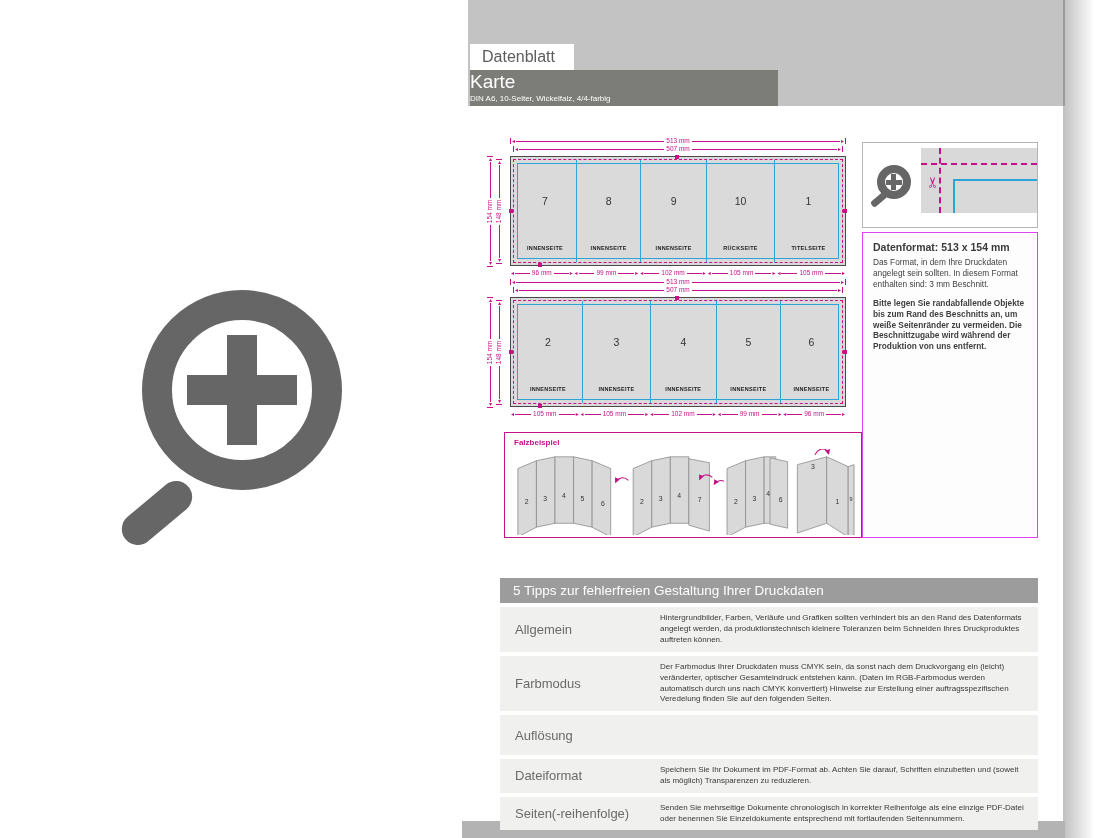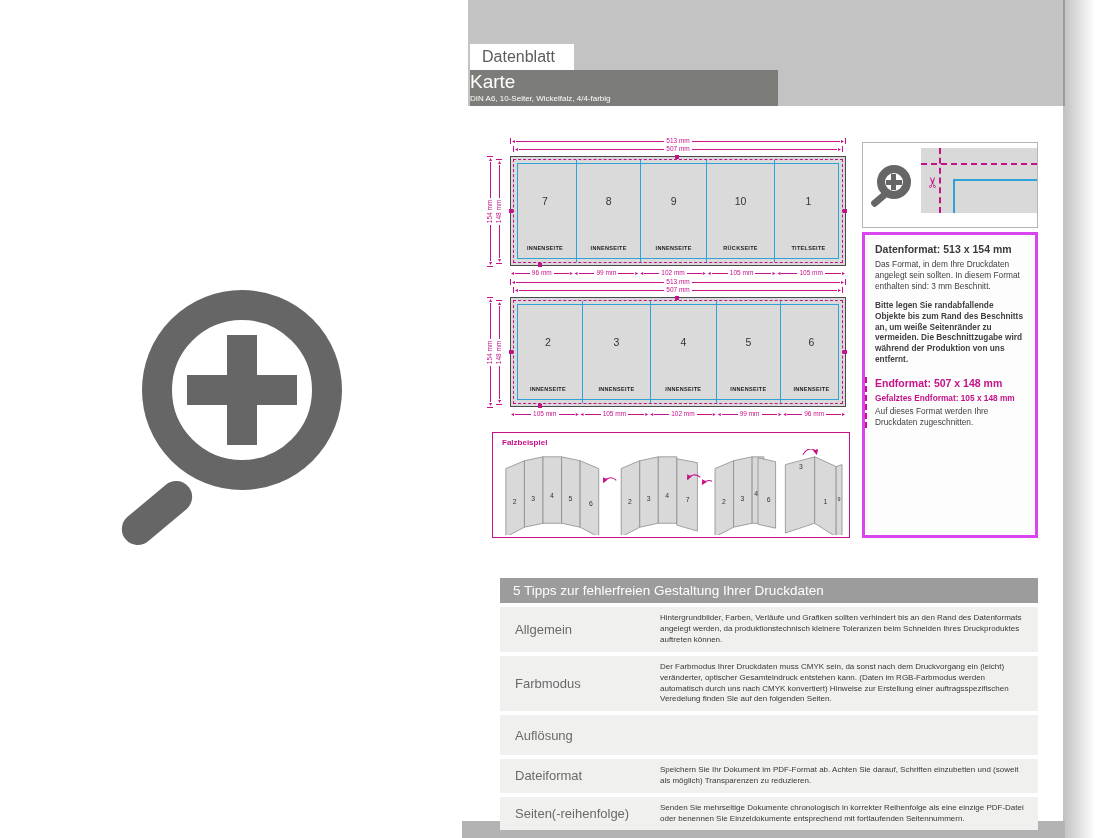--- a/index.html
+++ b/index.html
@@ -42,39 +42,39 @@
   .panel + .panel{border-left:1px solid var(--blue);}
   .pnum{position:absolute;left:0;right:0;top:34%;text-align:center;font-size:10.5px;color:#333;}
   .plabel{position:absolute;left:0;right:0;bottom:11%;text-align:center;font-size:5.5px;font-weight:bold;color:#222;letter-spacing:.3px;}
   .mark{position:absolute;width:4px;height:4px;background:var(--mag);z-index:4;}
   .dims-bottom{position:absolute;display:flex;width:336px;}
   .seg{display:flex;align-items:center;color:var(--mag);font-size:6.5px;line-height:1;}
   .seg .ln{flex:1;height:1px;background:var(--mag);}
   .seg .ar{font-size:5px;line-height:1;}
 
   
-  .falzbox{position:absolute;left:492px;top:432px;width:358px;height:106px;border:1px solid var(--mag);background:#fff;}
+  .falzbox{position:absolute;left:504px;top:432px;width:358px;height:106px;border:1px solid var(--mag);background:#fff;}
   .falzlabel{position:absolute;left:9px;top:5px;color:var(--mag);font-size:8px;font-weight:bold;}
   .falzsvg{position:absolute;left:8px;top:16px;}
 
   
   .detailbox{position:absolute;left:862px;top:142px;width:176px;height:86px;background:#fff;border:1px solid #b5b5b5;}
   .dm-circle{position:absolute;left:14px;top:22px;width:34px;height:34px;border:8px solid var(--icongray);border-radius:50%;}
   .dm-h{position:absolute;left:23px;top:37px;width:16px;height:5px;background:var(--icongray);}
   .dm-v{position:absolute;left:28px;top:31px;width:5px;height:16px;background:var(--icongray);}
   .dm-handle{position:absolute;left:7px;top:53px;width:18px;height:7px;border-radius:3px;background:var(--icongray);transform:rotate(-40deg);}
   .cd-area{position:absolute;left:58px;top:5px;width:116px;height:65px;background:#d9d9d9;}
   .cd-cuth{position:absolute;left:58px;top:20px;width:116px;border-top:2px dashed var(--mag);}
   .cd-cutv{position:absolute;left:76px;top:5px;height:65px;border-left:2px dashed var(--mag);}
   .cd-safeh{position:absolute;left:90px;top:36px;width:84px;border-top:2px solid var(--blue);}
   .cd-safev{position:absolute;left:90px;top:36px;height:34px;border-left:2px solid var(--blue);}
   .cd-scissors{position:absolute;left:64px;top:30px;color:var(--mag);font-size:15px;transform:rotate(-90deg);font-family:"DejaVu Sans",sans-serif;}
 
   
-  .sidebar{position:absolute;left:862px;top:232px;width:176px;height:306px;background:#fdfdfd;border:3px solid #d946ef;padding:8px 10px;font-size:8.3px;color:#3f3f3f;line-height:1.32;}
+  .sidebar{position:absolute;left:862px;top:232px;width:176px;height:306px;background:#fdfdfd;border:1px solid #d946ef;padding:8px 10px;font-size:8.3px;color:#3f3f3f;line-height:1.32;}
   .sec{position:relative;}
   .sec .t{font-size:10.5px;font-weight:bold;margin-bottom:2px;color:#3a3a3a;}
   .sec p + p{margin-top:8px;font-weight:bold;}
   .sec.end{margin-top:12px;}
   .sec.end .t{color:var(--mag);}
   .sec.end .sub{color:var(--mag);font-weight:bold;margin-bottom:2px;}
   .sec.end::before{content:"";position:absolute;left:-10px;top:0;bottom:0;border-left:2px dashed var(--mag);}
   .sec.safe-s{margin-top:12px;}
   .sec.safe-s .t{color:var(--steel);margin-bottom:0;}
   .sec.safe-s .sub{color:var(--steel);margin-bottom:2px;}
@@ -397,25 +397,20 @@
     <div class="cd-safev"></div>
     <div class="cd-scissors">✂</div>
   </div>
 
   <div class="sidebar">
     <div class="sec">
       <div class="t">Datenformat: 513 x 154 mm</div>
       <p>Das Format, in dem Ihre Druckdaten angelegt sein sollten. In diesem Format enthalten sind: 3 mm Beschnitt.</p>
       <p>Bitte legen Sie randabfallende Objekte bis zum Rand des Beschnitts an, um weiße Seitenränder zu vermeiden. Die Beschnittzugabe wird während der Produktion von uns entfernt.</p>
     </div>
-    <div class="sec end">
-      <div class="t">Endformat: 507 x 148 mm</div>
-      <div class="sub">Gefalztes Endformat: 105 x 148 mm</div>
-      <p>Auf dieses Format werden Ihre Druckdaten zugeschnitten.</p>
-    </div>
   </div>
 
   <div class="tips">
     <div class="tips-hdr">5 Tipps zur fehlerfreien Gestaltung Ihrer Druckdaten</div>
     <div class="trow r0">
       <div class="lbl">Allgemein</div>
       <div class="txt">Hintergrundbilder, Farben, Verläufe und Grafiken sollten verhindert bis an den Rand des Datenformats angelegt werden, da produktionstechnisch kleinere Toleranzen beim Schneiden Ihres Druckproduktes auftreten können.</div>
     </div>
     <div class="trow r1">
       <div class="lbl">Farbmodus</div>

